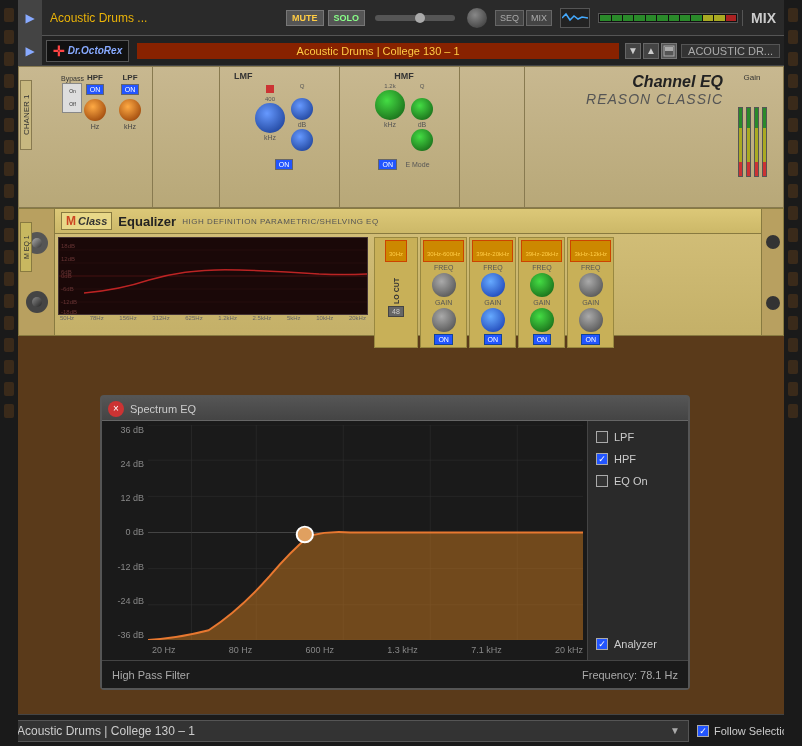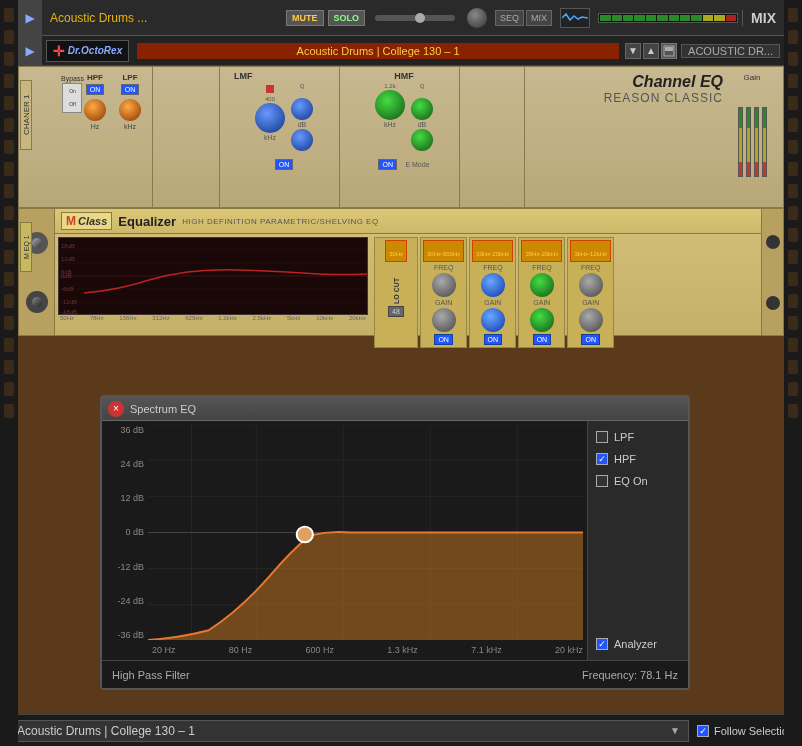--- a/index.html
+++ b/index.html
@@ -673,21 +673,21 @@
     </div>
   </div>
 
   <div style="position:absolute;left:440px;top:0;bottom:0;width:1px;background:#887a50;"></div>
 
 
   <div style="position:absolute;left:505px;top:0;bottom:0;width:1px;background:#887a50;"></div>
 
   <div style="position:absolute;right:60px;top:6px;text-align:right;">
     <div style="font-size:16px;font-weight:bold;color:#222;font-style:italic;">Channel EQ</div>
-    <div style="font-size:12px;color:#555;letter-spacing:1px;">REASON CLASSIC</div>
+    <div style="font-size:14px;color:#555;letter-spacing:1px;font-style:italic;">REASON CLASSIC</div>
   </div>
 
   <div style="position:absolute;right:6px;top:6px;bottom:6px;width:50px;display:flex;flex-direction:column;">
     <span style="font-size:8px;color:#333;text-align:center;">Gain</span>
     <div style="display:flex;gap:3px;flex:1;align-items:center;justify-content:center;">
       <div style="width:5px;height:70px;background:linear-gradient(to top,#cc3333 0%,#cc3333 20%,#aaaa22 20%,#aaaa22 70%,#2a8a2a 70%);border:1px solid #555;"></div>
       <div style="width:5px;height:70px;background:linear-gradient(to top,#cc3333 0%,#cc3333 20%,#aaaa22 20%,#aaaa22 70%,#2a8a2a 70%);border:1px solid #555;"></div>
       <div style="width:5px;height:70px;background:linear-gradient(to top,#cc3333 0%,#cc3333 20%,#aaaa22 20%,#aaaa22 70%,#2a8a2a 70%);border:1px solid #555;"></div>
       <div style="width:5px;height:70px;background:linear-gradient(to top,#cc3333 0%,#cc3333 20%,#aaaa22 20%,#aaaa22 70%,#2a8a2a 70%);border:1px solid #555;"></div>
     </div>

